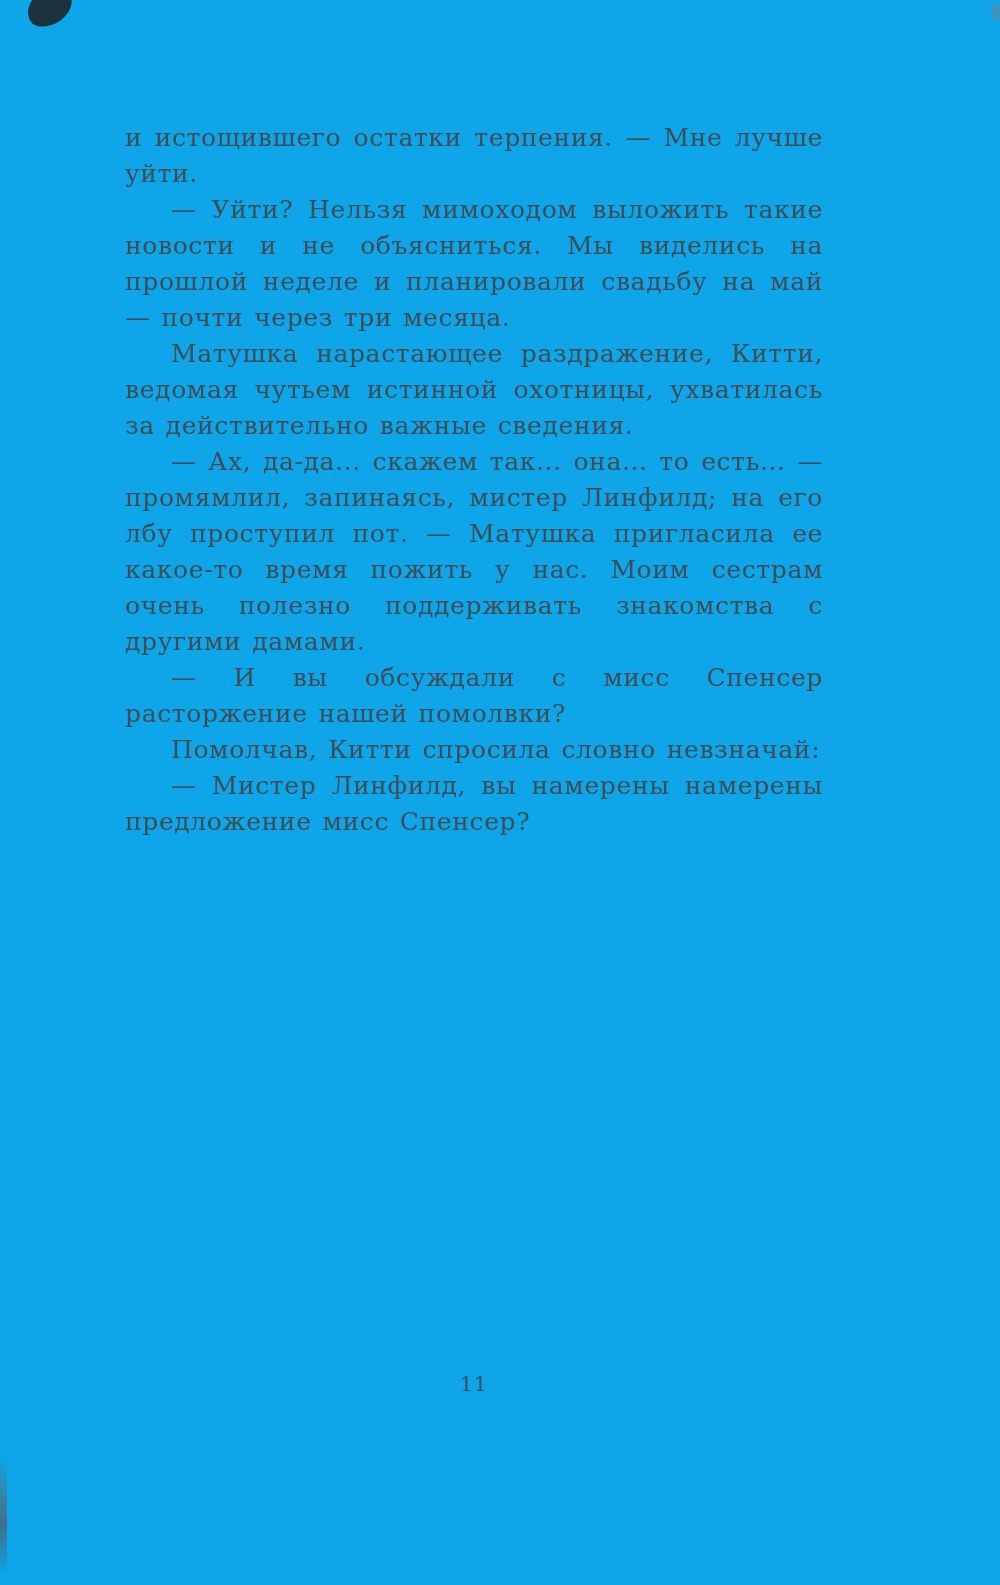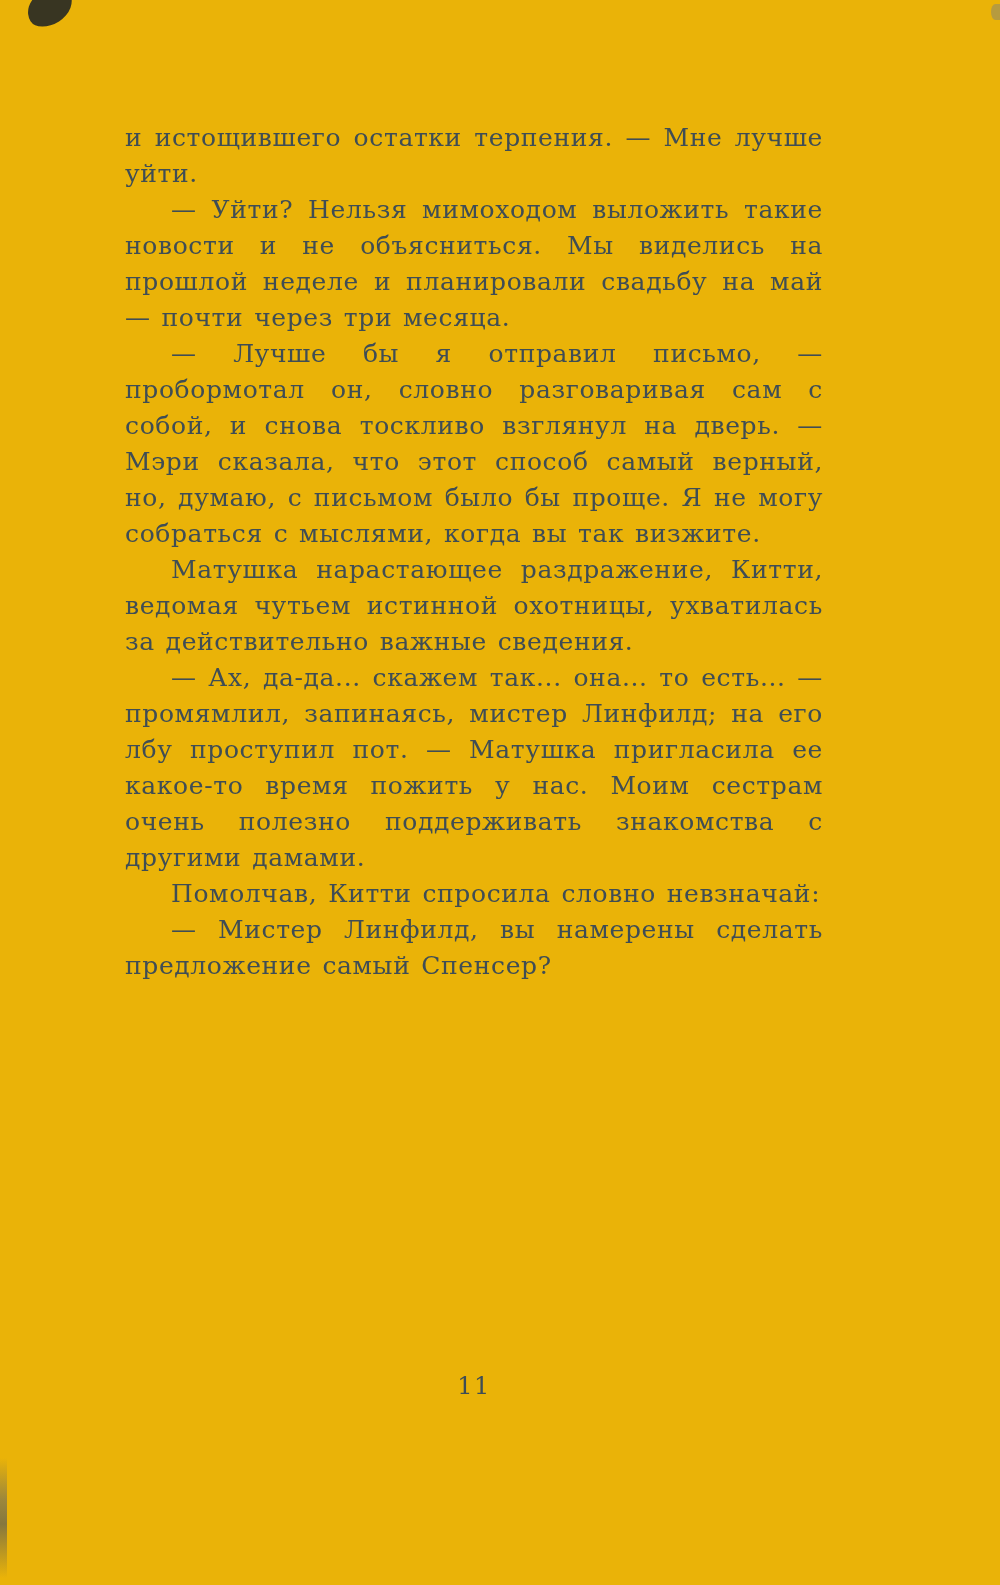--- a/index.html
+++ b/index.html
@@ -11,21 +11,21 @@
     width: 1000px;
     height: 1585px;
     background: #fcfcfc;
     position: relative;
     overflow: hidden;
     font-family: "DejaVu Serif", "Liberation Serif", serif;
   }
   .book-page {
     position: absolute;
     inset: 0;
-    background: #eab308;
+    background: #0ea5e9;
   }
   .text-block {
     position: absolute;
     left: 125px;
     top: 120px;
     width: 698px;
     color: #3f4d55;
     font-size: 25px;
     line-height: 36px;
     text-align: justify;
@@ -39,21 +39,21 @@
   }
   .text-block p.no-indent {
     text-indent: 0;
   }
   .page-number {
     position: absolute;
     top: 1372px;
     left: 125px;
     width: 698px;
     text-align: center;
-    font-size: 24px;
+    font-size: 20px;
     letter-spacing: 0.06em;
     color: #3f4d55;
   }
   
   .artifact-top-left {
     position: absolute;
     left: 26px;
     top: -10px;
     width: 48px;
     height: 34px;
@@ -89,22 +89,22 @@
 
 <div class="book-page">
 
   <div class="artifact-top-left"></div>
   <div class="artifact-top-right"></div>
   <div class="artifact-left-streak"></div>
 
   <div class="text-block">
     <p class="no-indent">и истощившего остатки терпения. — Мне лучше уйти.</p>
     <p>— Уйти? Нельзя мимоходом выложить такие новости и не объясниться. Мы виделись на прошлой неделе и планировали свадьбу на май — почти через три месяца.</p>
-    <p>— Лучше бы я отправил письмо, — пробормотал он, словно разговаривая сам с собой, и снова тоскливо взглянул на дверь. — Мэри сказала, что этот способ самый верный, но, думаю, с письмом было бы проще. Я не могу собраться с мыслями, когда вы так визжите.</p>
     <p>Матушка нарастающее раздражение, Китти, ведомая чутьем истинной охотницы, ухватилась за действительно важные сведения.</p>
     <p>— Ах, да-да... скажем так... она... то есть... — промямлил, запинаясь, мистер Линфилд; на его лбу проступил пот. — Матушка пригласила ее какое-то время пожить у нас. Моим сестрам очень полезно поддерживать знакомства с другими дамами.</p>
+    <p>— И вы обсуждали с мисс Спенсер расторжение нашей помолвки?</p>
     <p>Помолчав, Китти спросила словно невзначай:</p>
-    <p>— Мистер Линфилд, вы намерены сделать предложение самый Спенсер?</p>
+    <p>— Мистер Линфилд, вы намерены намерены предложение мисс Спенсер?</p>
   </div>
 
   <div class="page-number">11</div>
 
 </div>
 
 </body></html>

